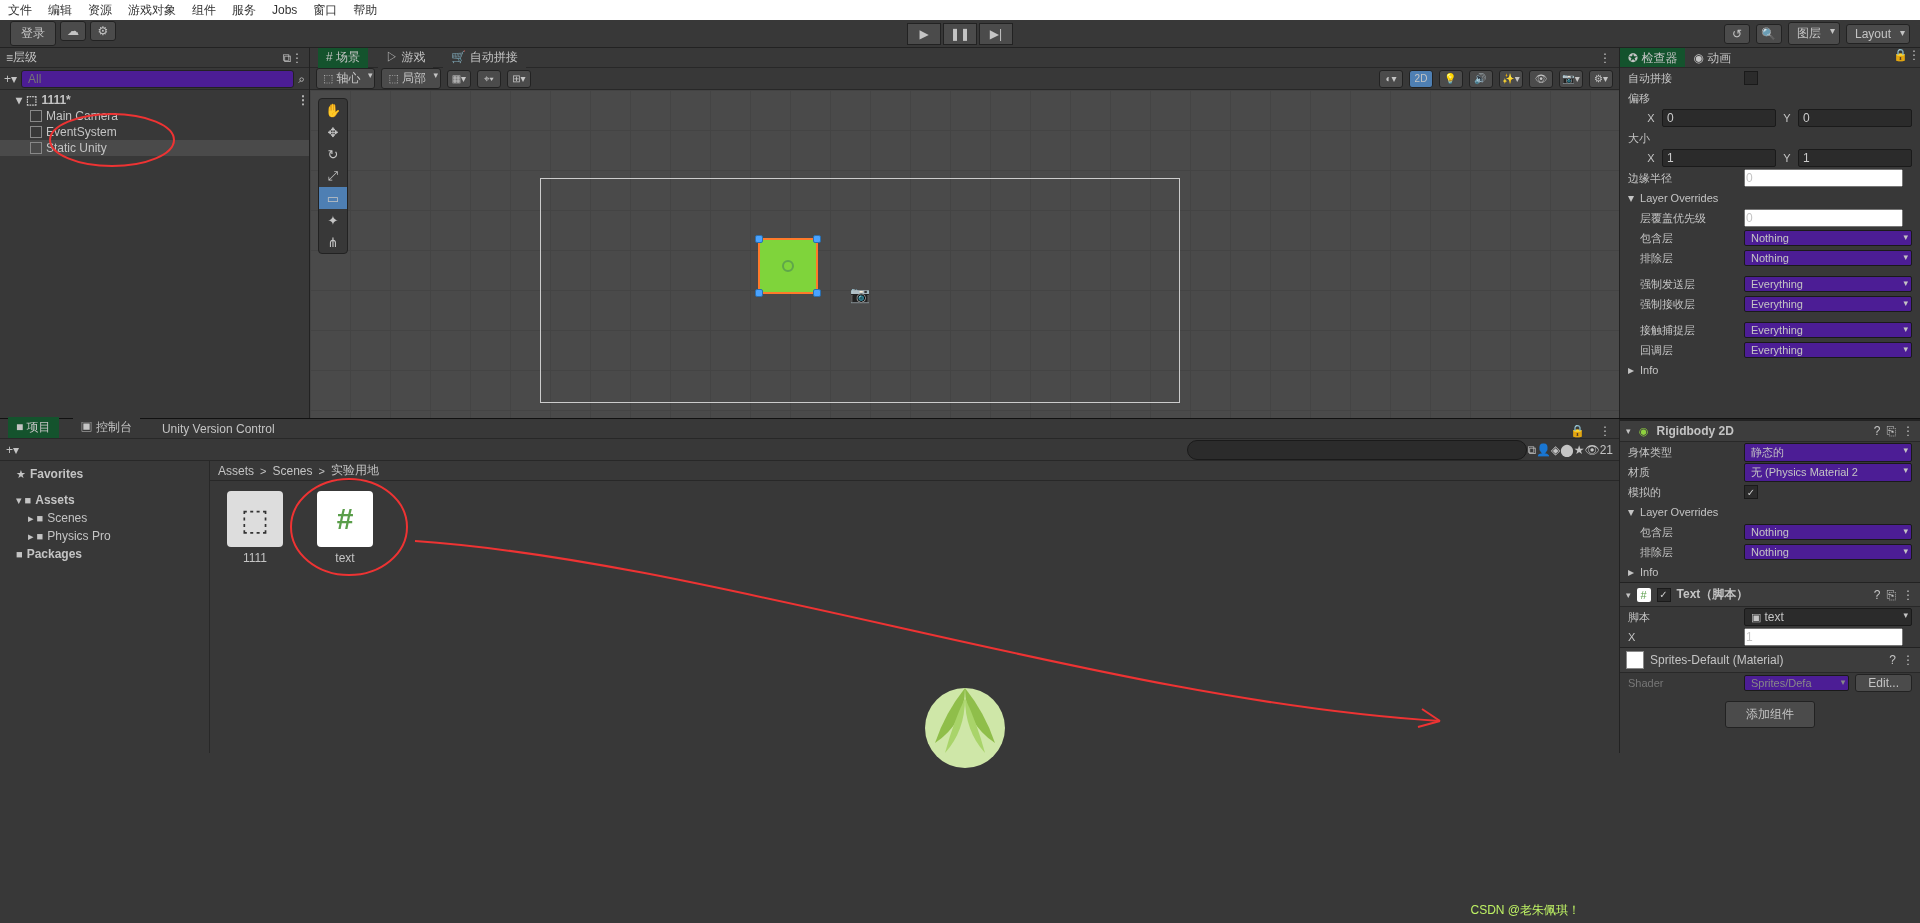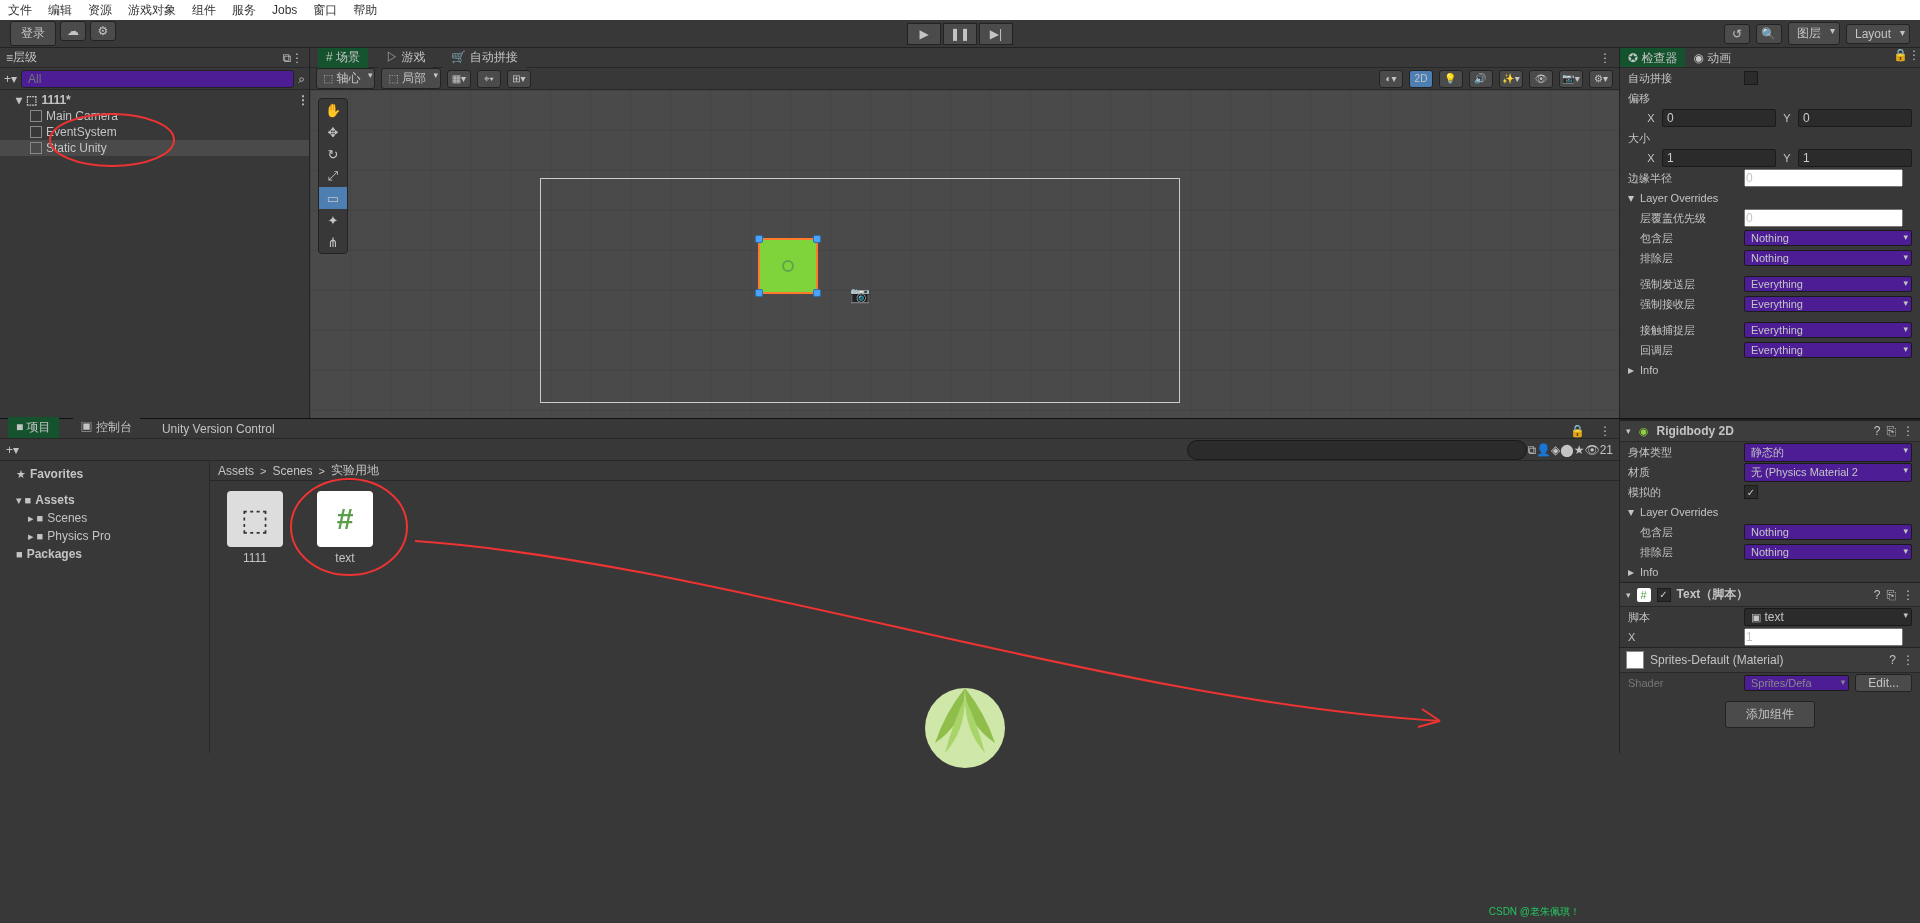--- a/index.html
+++ b/index.html
@@ -71,21 +71,21 @@
 .proj-tree .item{padding:2px 6px 2px 16px;display:flex;align-items:center;gap:4px;cursor:pointer;font-size:11px}
 .proj-tree .item.sub{padding-left:28px}
 .proj-content{flex:1;display:flex;flex-direction:column}
 .breadcrumb{height:20px;display:flex;align-items:center;padding:0 8px;gap:6px;border-bottom:1px solid #282828;font-size:11px}
 .assets-grid{flex:1;padding:10px;display:flex;gap:20px;align-items:flex-start;position:relative}
 .asset{width:70px;display:flex;flex-direction:column;align-items:center;gap:4px;cursor:pointer}
 .asset .thumb{width:56px;height:56px;background:#ddd;border-radius:4px;display:flex;align-items:center;justify-content:center;font-size:30px;color:#333}
 .asset .thumb.script{background:#fff;color:#5a9e4a;font-weight:bold}
 .inspector-bottom{width:300px;background:#383838;border-top:1px solid #222}
 .add-comp{margin:8px auto;display:block;padding:4px 20px;background:#4b4b4b;border:1px solid #222;border-radius:3px;cursor:pointer}
-.watermark{position:absolute;right:340px;bottom:4px;color:#22c55e;font-size:10px}
+.watermark{position:absolute;right:340px;bottom:4px;color:#bef264;font-size:12px}
 .leaf-img{position:absolute;left:680px;bottom:-20px;width:150px;height:100px}
 svg.annot{position:absolute;pointer-events:none;z-index:100}
 </style>
 </head>
 <body>
 
 <div class="menubar">
   <span>文件</span>
   <span>编辑</span>
   <span>资源</span>

